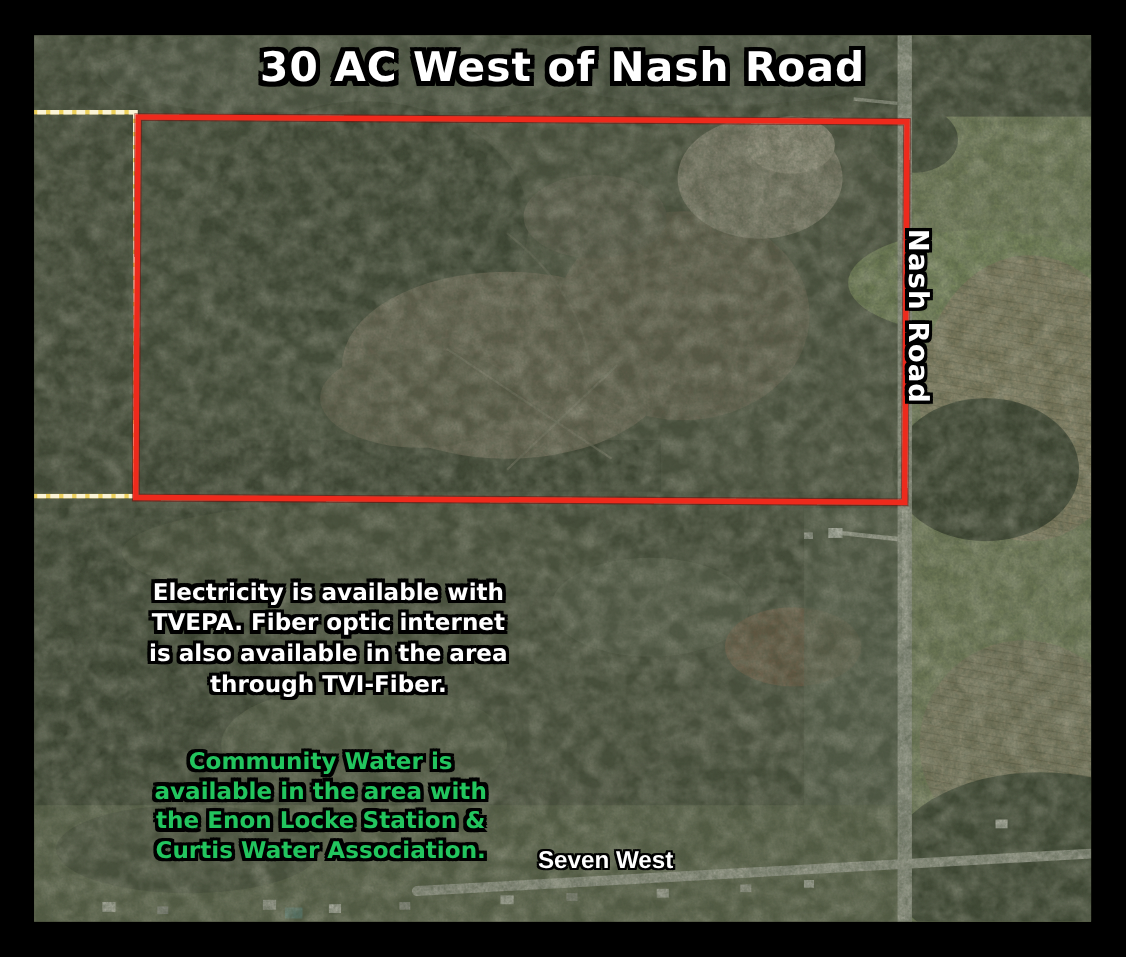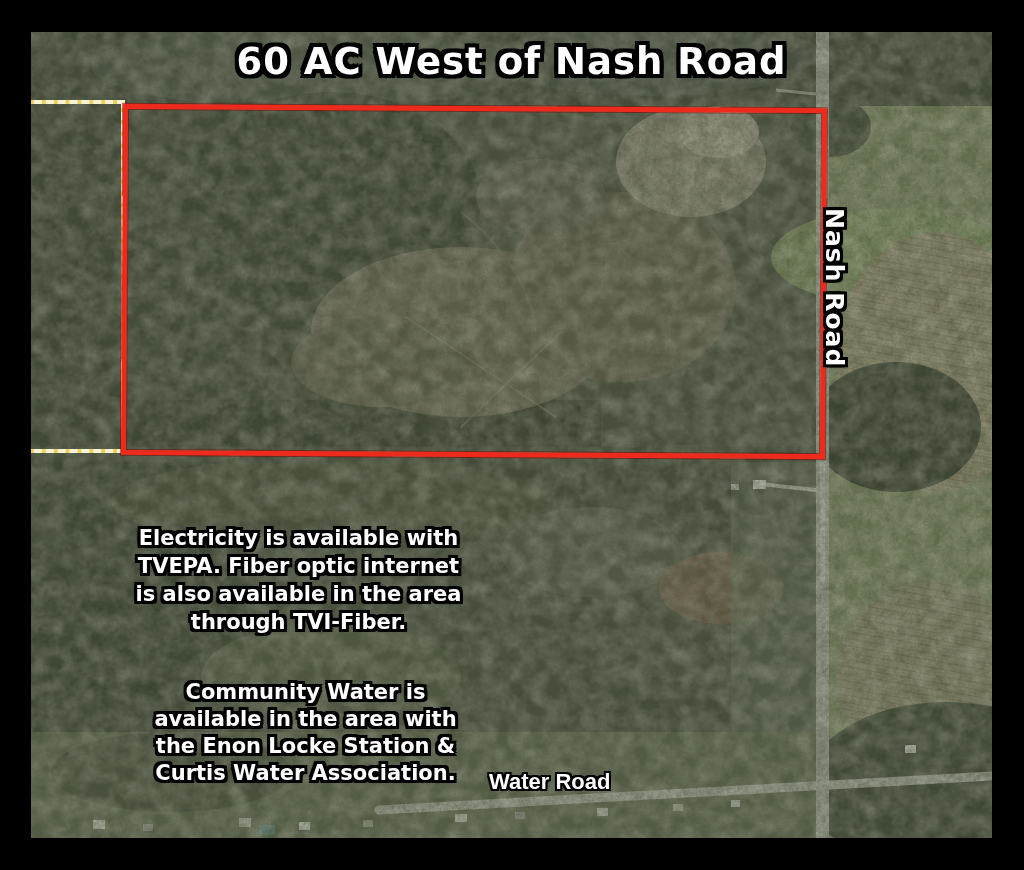--- a/index.html
+++ b/index.html
@@ -28,21 +28,21 @@
     -2px -2px 0 #000, 2px -2px 0 #000, -2px 2px 0 #000, 2px 2px 0 #000,
     0 0 4px #000;}
   .outline-light{text-shadow:
     -2px -2px 0 #000, 2px -2px 0 #000, -2px 2px 0 #000, 2px 2px 0 #000,
     -2px 0 0 #000, 2px 0 0 #000, 0 -2px 0 #000, 0 2px 0 #000;}
 
   .title{left:0;top:8px;width:961px;text-align:center;font-size:37px;letter-spacing:1px;}
   .nash-label{left:789px;top:176px;writing-mode:vertical-rl;font-size:25px;letter-spacing:1px;}
   .note{white-space:pre-line;text-align:center;font-size:21px;line-height:28px;}
   .note-electricity{left:95px;top:492px;width:345px;}
-  .note-water{left:102px;top:647px;width:345px;color:#ffffff;line-height:27px;}
+  .note-water{left:88px;top:647px;width:345px;color:#22c55e;line-height:27px;}
   .seven-label{left:458px;top:737px;font-family:"Liberation Sans",sans-serif;font-size:22px;}
 </style>
 </head>
 <body>
 
 <div class="frame">
   <div class="photo">
 
     <svg class="terrain" width="961" height="806" viewBox="0 0 961 806" xmlns="http://www.w3.org/2000/svg">
       <defs>
@@ -142,26 +142,26 @@
       </g>
 
       <rect x="0" y="0" width="961" height="806" filter="url(#grainDark)" opacity="0.75"></rect>
       <rect x="0" y="0" width="961" height="806" filter="url(#grainLight)" opacity="0.5"></rect>
       <rect x="0" y="0" width="961" height="806" filter="url(#grainFine)" opacity="0.5"></rect>
     </svg>
 
     <div class="parcel parcel-yellow"></div>
     <div class="parcel parcel-red"></div>
 
-    <div class="txt title outline-heavy">60 AC West of Nash Road</div>
+    <div class="txt title outline-heavy">30 AC West of Nash Road</div>
     <div class="txt nash-label outline-med">Nash Road</div>
     <div class="txt note note-electricity outline-med">Electricity is available with
 TVEPA. Fiber optic internet
 is also available in the area
 through TVI-Fiber.</div>
     <div class="txt note note-water outline-med">Community Water is
 available in the area with
 the Enon Locke Station &amp;
 Curtis Water Association.</div>
-    <div class="txt seven-label outline-light">Water Road</div>
+    <div class="txt seven-label outline-light">Seven West</div>
 
   </div>
 </div>
 
 </body></html>

